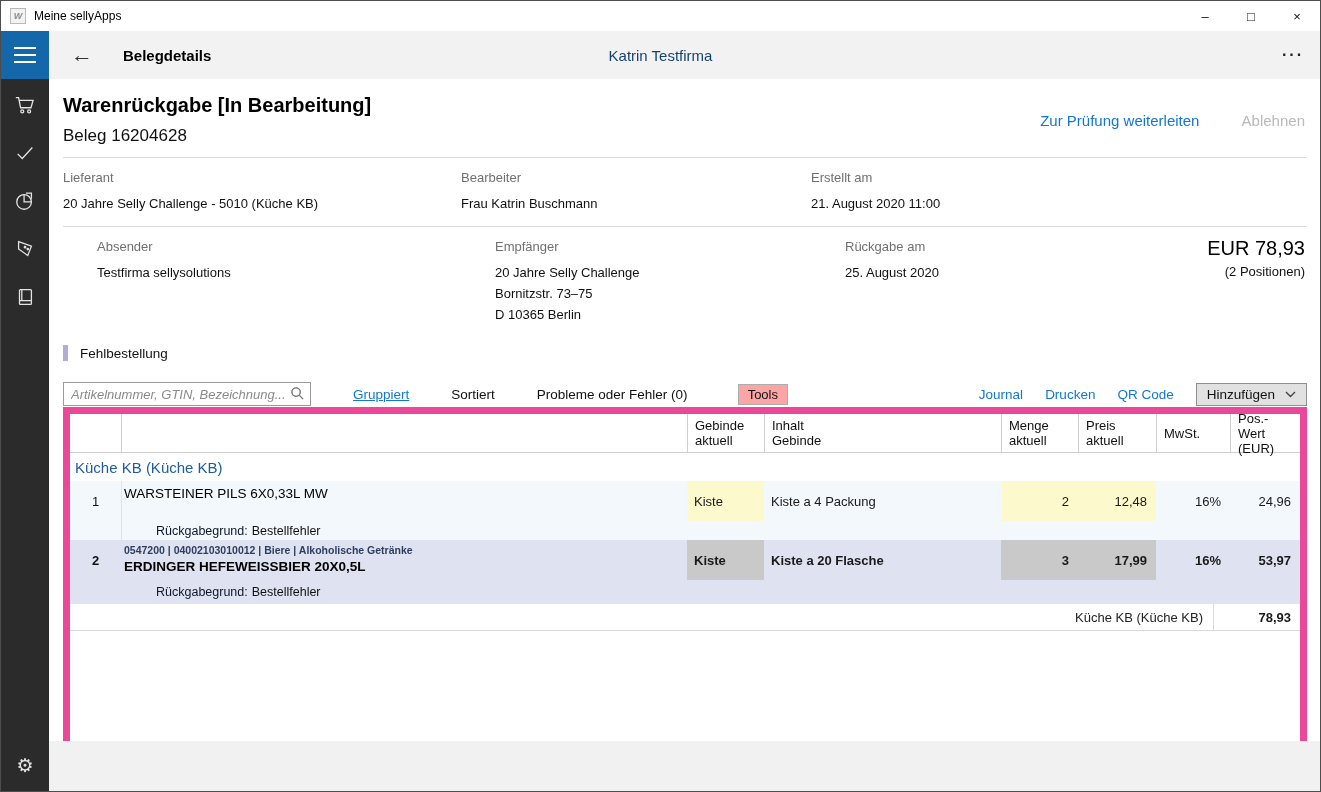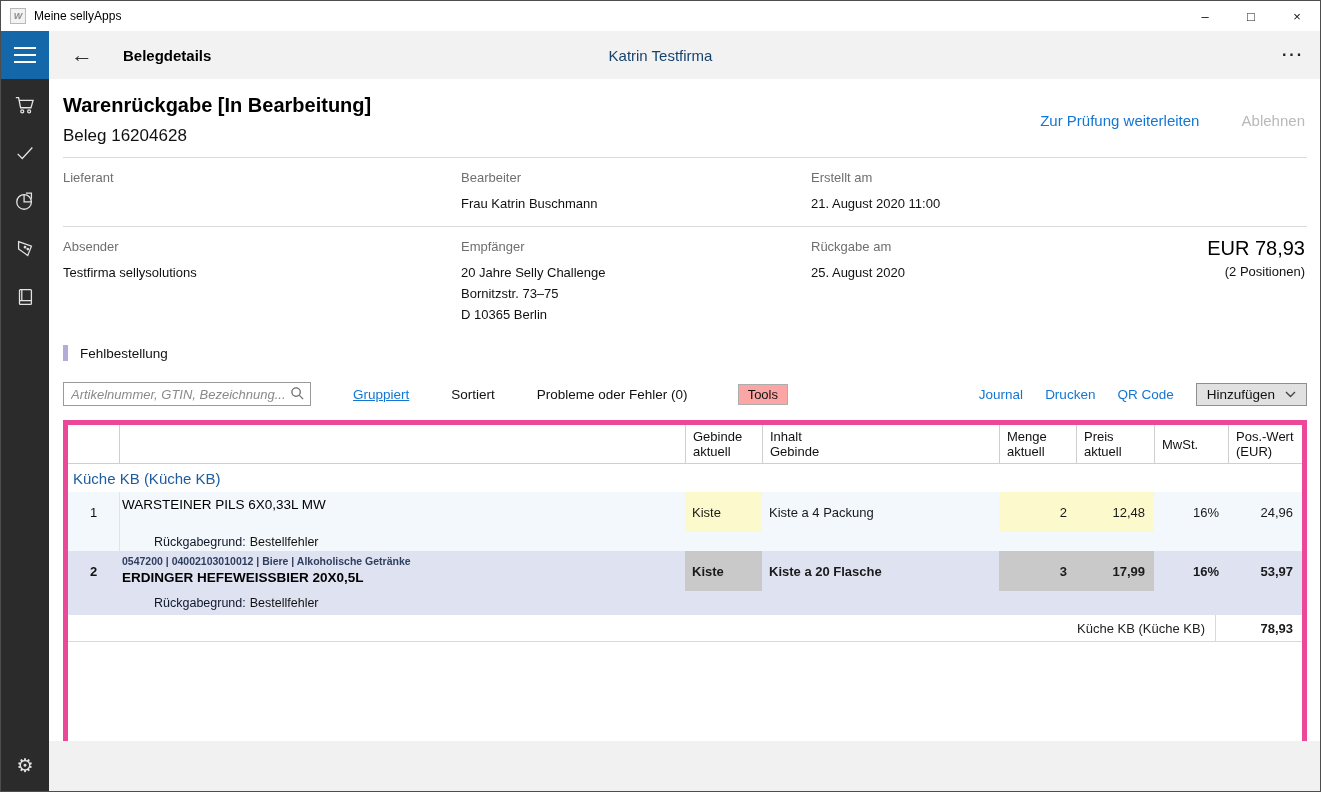--- a/index.html
+++ b/index.html
@@ -42,21 +42,21 @@
   .action-reject { color:#b9b9b9; margin-left:38px; cursor:default; }
 
   .divider { border-top:1px solid #d9d9d9; }
 
   .fields-row { display:flex; padding:12px 0 12px 0; }
   .fcol1 { width:398px; }
   .fcol2 { width:350px; }
   .fcol3 { flex:1; }
   .flabel { font-size:13px; color:#6f6f6f; margin-bottom:8px; }
   .fvalue { font-size:13px; color:#111; line-height:21px; }
-  .row2 { position:relative; min-height:102px; }
+  .row2 { position:relative; min-height:102px;margin-left:34px; }
   .total-box { position:absolute; right:2px; top:10px; text-align:right; }
   .total-amount { font-size:20px; font-weight:normal; color:#000000; }
   .total-pos { font-size:13px; color:#111; margin-top:4px; }
 
   .tag-row { display:flex; align-items:center; margin-top:6px; height:20px; }
   .tag-bar { width:5px; height:16px; background:#b4abd9; margin-right:12px; }
   .tag-text { font-size:13.5px; color:#111; }
 
   
   .toolbar { display:flex; align-items:center; margin-top:18px; height:26px; font-size:13.5px; }
@@ -65,21 +65,21 @@
   .search-wrap input::placeholder { color:#8a8a8a; font-style:italic; }
   .search-icon { position:absolute; right:6px; top:4px; }
   .tb-link { margin-left:42px; }
   .tb-grouped { text-decoration:underline; }
   .tb-plain { margin-left:42px; color:#111; cursor:pointer; }
   .tools-btn { margin-left:50px; background:#fca5a5; border:1px solid #adadad; font-size:13px; padding:2px 9px; cursor:pointer; color:#111; }
   .tb-right { margin-left:auto; display:flex; align-items:center; gap:22px; }
   .add-btn { background:#e1e1e1; border:1px solid #8f8f8f; font-size:13.5px; padding:3px 10px; display:flex; align-items:center; gap:10px; cursor:pointer; color:#111; }
 
   
-  .grid { margin-top:13px; border:5px solid #ec4899; height:342px; background:#fff; font-size:13px; }
+  .grid { border:7px solid #ec4899; height:342px; background:#fff; font-size:13px; }
   .g-row { display:flex; }
   .c-num   { width:51px;  flex:0 0 51px; }
   .c-desc  { width:566px; flex:0 0 566px; }
   .c-geb   { width:77px;  flex:0 0 77px; }
   .c-inh   { width:237px; flex:0 0 237px; }
   .c-men   { width:77px;  flex:0 0 77px; }
   .c-pre   { width:78px;  flex:0 0 78px; }
   .c-mwst  { width:74px;  flex:0 0 74px; }
   .c-wert  { flex:1; }
 
@@ -185,20 +185,21 @@
         <span class="link">Zur Prüfung weiterleiten</span>
         <span class="action-reject">Ablehnen</span>
       </div>
     </div>
 
     <div class="divider"></div>
 
     <div class="fields-row">
       <div class="fcol1">
         <div class="flabel">Lieferant</div>
+        <div class="fvalue">20 Jahre Selly Challenge - 5010 (Küche KB)</div>
       </div>
       <div class="fcol2">
         <div class="flabel">Bearbeiter</div>
         <div class="fvalue">Frau Katrin Buschmann</div>
       </div>
       <div class="fcol3">
         <div class="flabel">Erstellt am</div>
         <div class="fvalue">21. August 2020 11:00</div>
       </div>
     </div>

